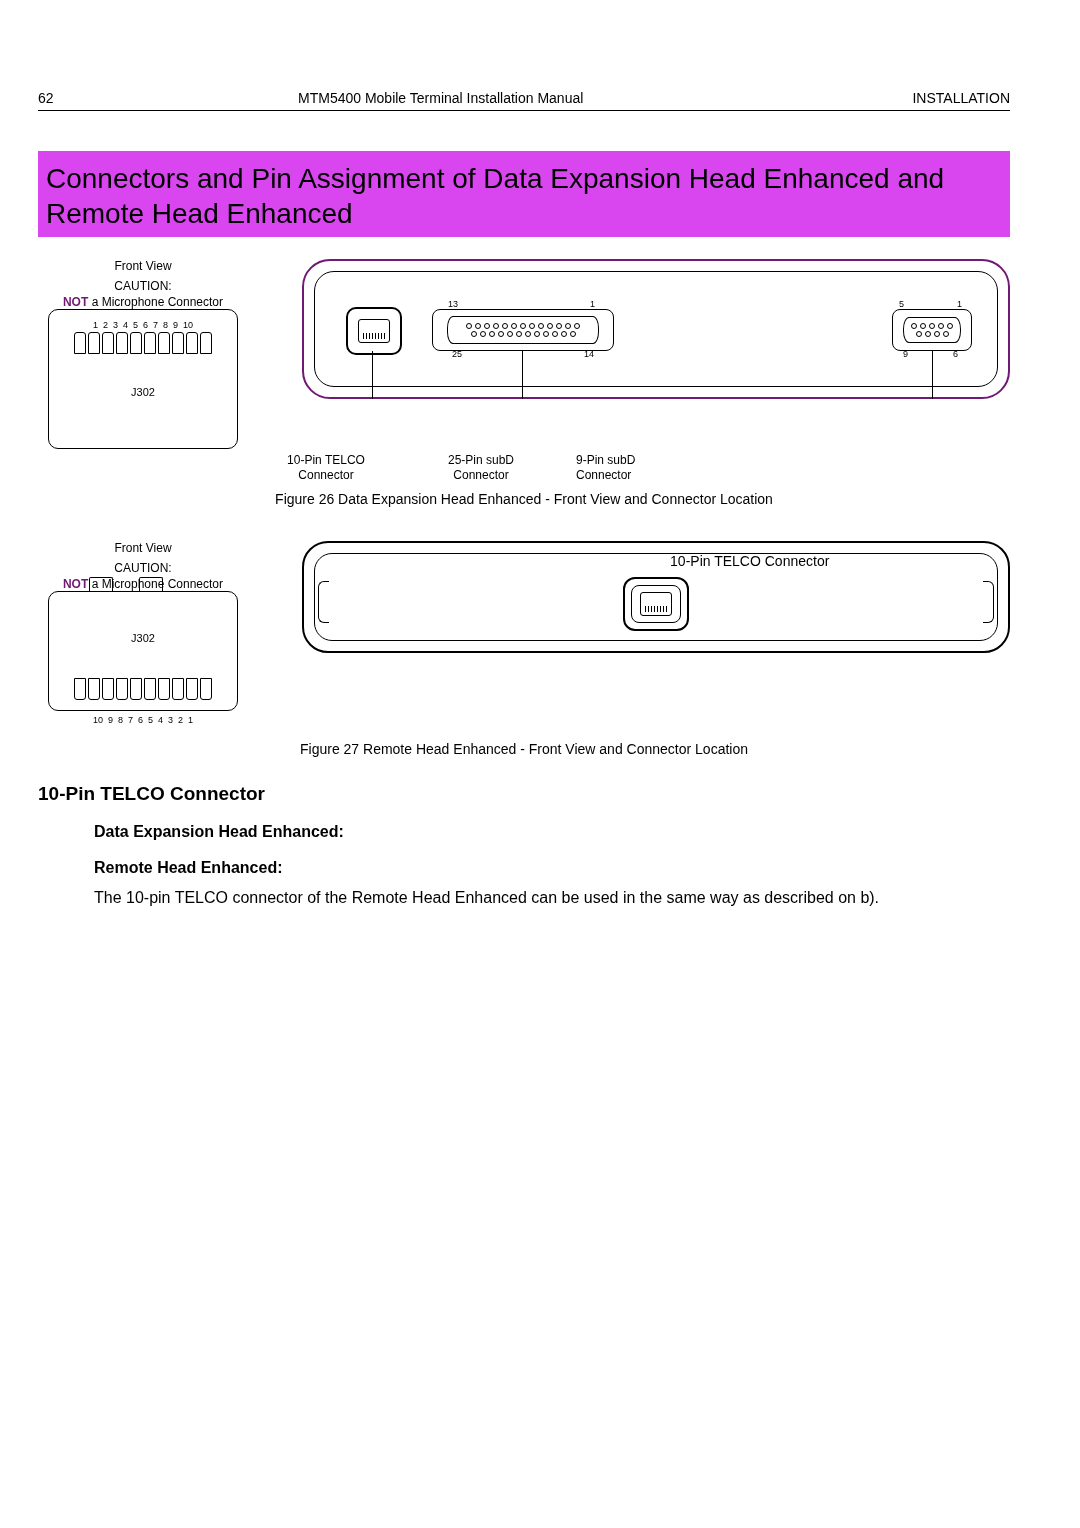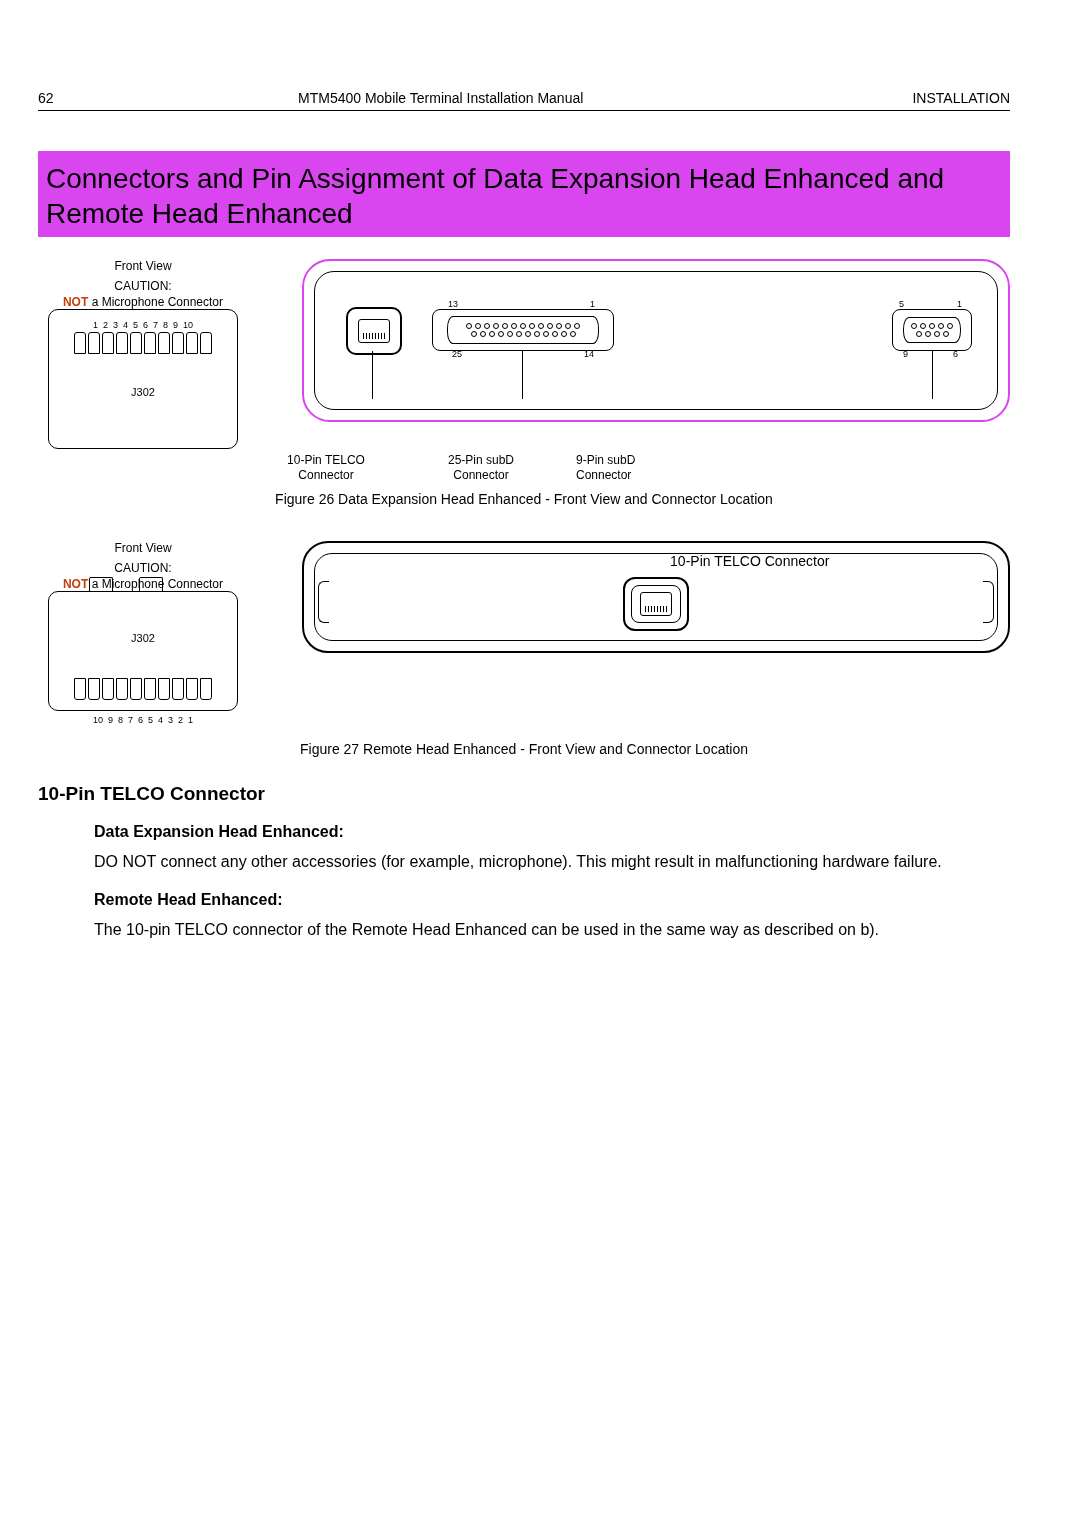--- a/index.html
+++ b/index.html
@@ -11,30 +11,30 @@
   .titlebar{background:#d946ef;margin-top:40px;padding:10px 8px 6px 8px;}
   h1{font-size:28px;font-weight:normal;margin:0;line-height:1.25;}
   h2{font-size:19px;font-weight:bold;margin:26px 0 14px 0;}
   h3{font-size:16px;font-weight:bold;margin:18px 0 10px 56px;}
   p.body{font-size:16px;margin:0 0 14px 56px;line-height:1.35;}
   .fig-row{display:flex;align-items:flex-start;margin-top:22px;gap:36px;}
   .fig-caption{text-align:center;font-size:14px;margin:8px 0 10px 0;}
   .left-block{width:210px;text-align:center;font-size:12px;}
   .fv{margin-bottom:6px;}
   .caution{margin-bottom:2px;}
-  .notword{color:#c2410c;font-weight:bold;}
+  .notword{color:#701a75;font-weight:bold;}
   .pinrow{display:flex;justify-content:center;gap:5px;font-size:9px;margin:4px 0 2px 0;}
   .slots{display:flex;justify-content:center;gap:2px;margin:0 0 6px 0;}
   .slot{width:10px;height:20px;border:1px solid #000;border-radius:3px 3px 0 0;}
   .slotdn{width:10px;height:20px;border:1px solid #000;border-radius:0 0 3px 3px;}
   .j302box{border:1.5px solid #000;border-radius:10px;width:190px;height:140px;margin:0 auto;position:relative;box-sizing:border-box;display:flex;flex-direction:column;justify-content:flex-start;align-items:center;padding-top:6px;}
   .j302box2{border:1.5px solid #000;border-radius:10px;width:190px;height:120px;margin:0 auto;position:relative;box-sizing:border-box;display:flex;flex-direction:column;justify-content:flex-end;align-items:center;padding-bottom:4px;}
   .j302label{font-size:11px;margin-top:26px;}
   .j302label2{font-size:11px;margin-bottom:34px;}
-  .device{border:2px solid #d946ef;border-radius:28px;height:163px;flex:1;margin-left:18px;position:relative;box-sizing:border-box;}
+  .device{border:2px solid #701a75;border-radius:28px;height:140px;flex:1;margin-left:18px;position:relative;box-sizing:border-box;}
   .device-inner{position:absolute;left:10px;right:10px;top:10px;bottom:10px;border:1.5px solid #000;border-radius:20px;}
   .device2{border:2px solid #000;border-radius:26px;height:112px;flex:1;margin-left:18px;position:relative;box-sizing:border-box;}
   .device2-inner{position:absolute;left:10px;right:10px;top:10px;bottom:10px;border:1.5px solid #000;border-radius:18px;}
   .telco{position:absolute;left:42px;top:46px;width:52px;height:44px;border:2px solid #000;border-radius:10px;display:flex;align-items:center;justify-content:center;}
   .telco-inner{width:30px;height:22px;border:1.5px solid #000;border-radius:3px;position:relative;}
   .telco-inner::after{content:"";position:absolute;left:4px;right:4px;bottom:3px;height:6px;background:repeating-linear-gradient(90deg,#000 0 1px,transparent 1px 3px);}
   .db25{position:absolute;left:128px;top:48px;width:180px;height:40px;border:1.5px solid #000;border-radius:8px;display:flex;align-items:center;justify-content:center;}
   .db25-shell{width:150px;height:26px;border:1px solid #000;border-radius:6px/12px;display:flex;flex-direction:column;align-items:center;justify-content:center;gap:2px;}
   .pinholes{display:flex;gap:3px;}
   .ph{width:4px;height:4px;border:0.5px solid #000;border-radius:50%;}
@@ -240,18 +240,17 @@
           </div>
       </div>
     </div>
   </div>
 
   <div class="fig-caption" style="margin-top:14px;">Figure 27  Remote Head Enhanced - Front View and Connector Location</div>
 
   <h2>10-Pin TELCO Connector</h2>
 
   <h3>Data Expansion Head Enhanced:</h3>
-  <p class="body">DO NOT connect any other accessories (for example, microphone). This might result in malfunctioning hardware failure.</p>
 
   <h3>Remote Head Enhanced:</h3>
   <p class="body">The 10-pin TELCO connector of the Remote Head Enhanced can be used in the same way as described on b).</p>
 
 </div>
 
 </body></html>

